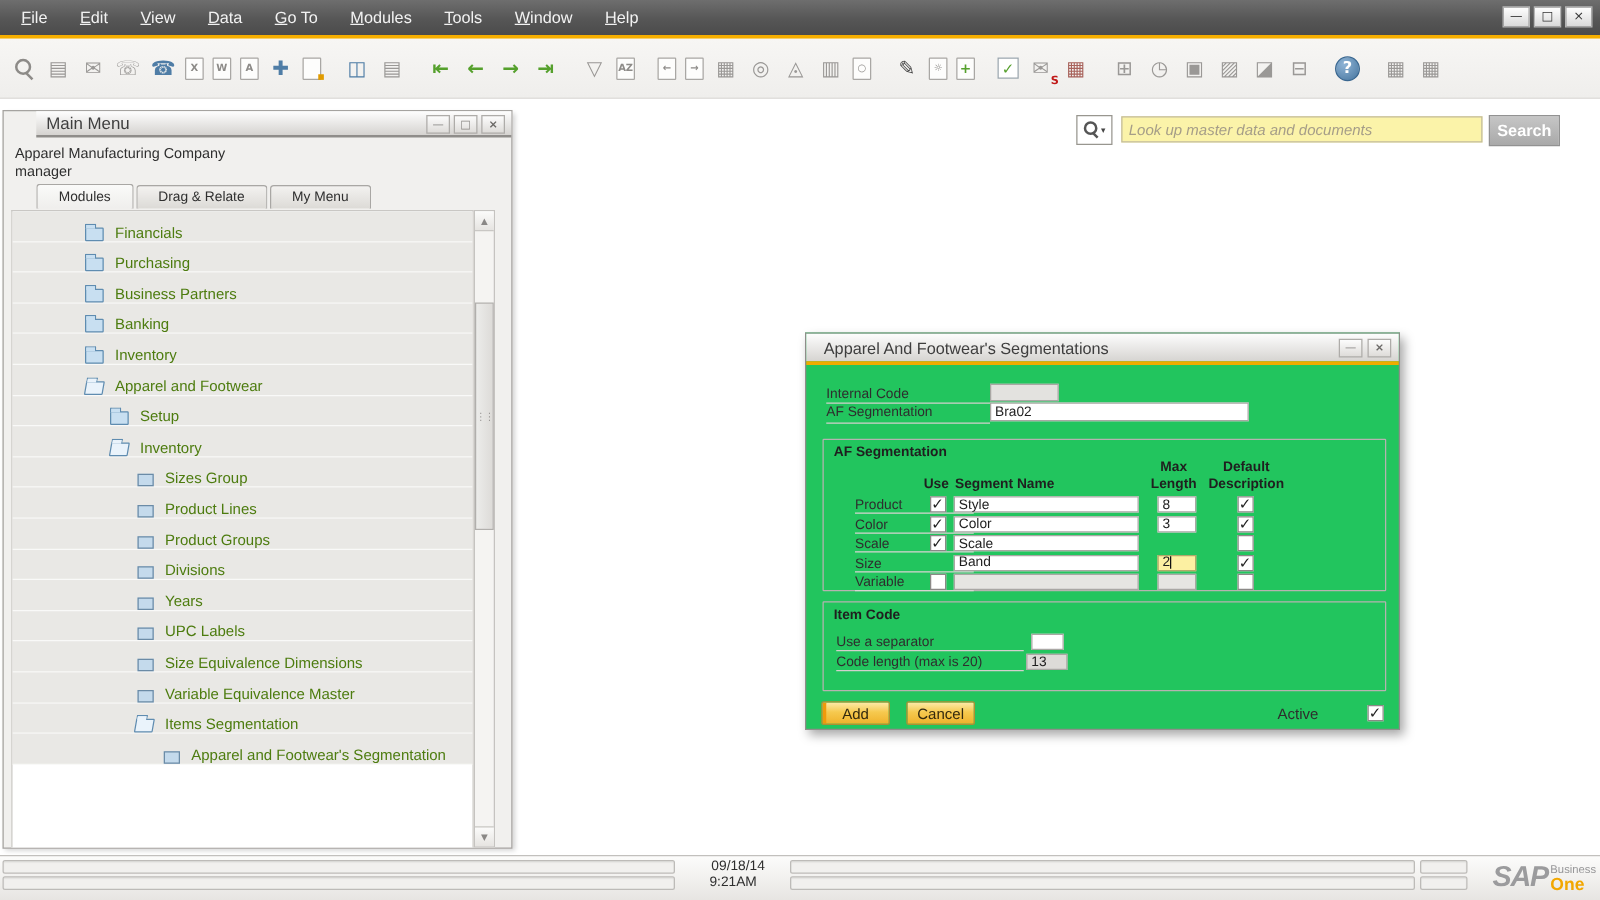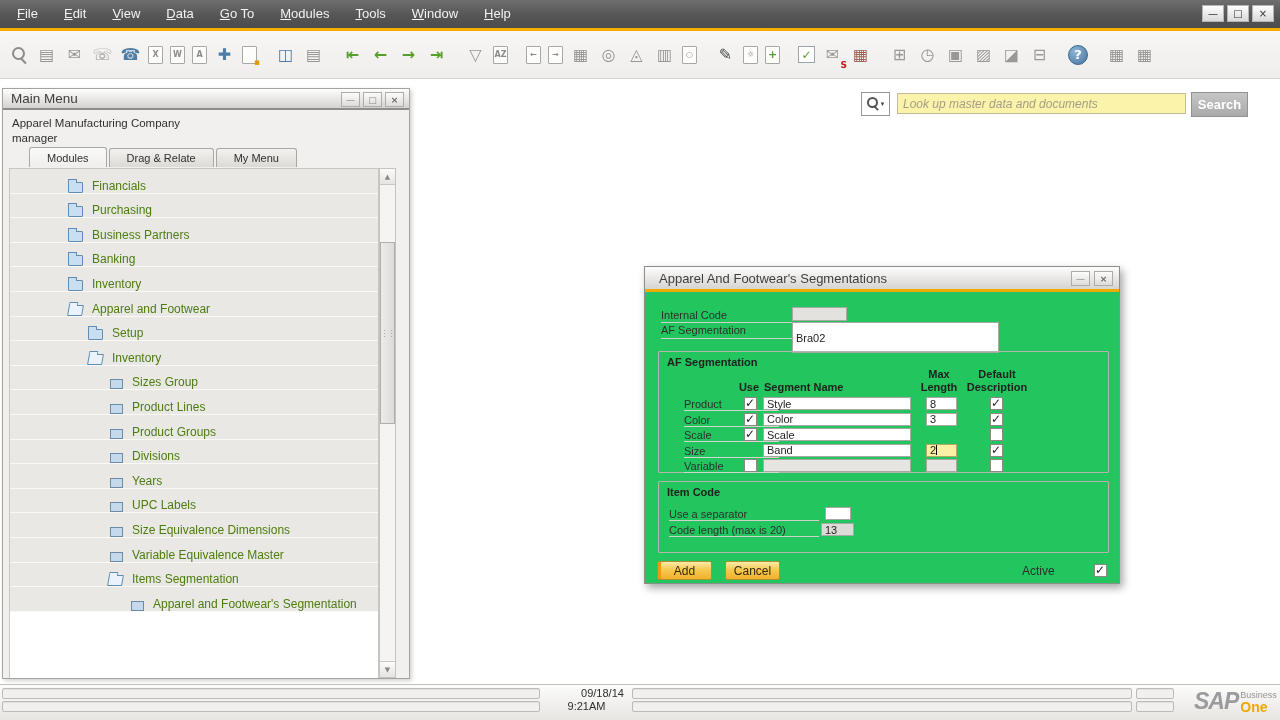--- a/index.html
+++ b/index.html
@@ -63,21 +63,21 @@
   .search-dd{ font-size:7px; color:#444; }
   .search-input{ position:absolute; left:897px; top:93px; width:289px; height:21px;
     background:#fbf3a9; border:1px solid #c2bb9c; font-size:12px; padding:0 5px; color:#555; }
   .search-input::placeholder{ font-style:italic; color:#a59d88; }
   .search-btn{ position:absolute; left:1191px; top:92px; width:57px; height:25px;
     background:linear-gradient(#c6c6c6,#a9a9a9); border:1px solid #929292; color:#fff;
     font-size:13px; font-weight:bold; display:flex; align-items:center; justify-content:center; }
 
   
   .mmwin{ position:absolute; left:2px; top:88px; width:408px; height:591px;
-    background:#f1f0ee; border:1px solid #a5a3a0; box-shadow:2px 2px 4px rgba(0,0,0,.18); }
+    background:#f1f0ee; border:1px solid #a5a3a0; box-shadow:2px 2px 4px rgba(0,0,0,.18);padding-left:26px; }
   .mm-title{ height:21px; background:linear-gradient(#fefefe,#d5d3d0); border-bottom:2px solid #8f8d8a;
     display:flex; align-items:center; padding-left:8px; }
   .mm-title-text{ font-size:13.5px; color:#3e3e3e; }
   .mm-btns{ position:absolute; right:5px; top:3px; display:flex; gap:3px; }
   .mbtn{ width:19px; height:15px; background:linear-gradient(#fcfcfc,#dedcd9); border:1px solid #aeaca9;
     display:flex; align-items:center; justify-content:center; font-size:9px; color:#8b8986;
     font-family:"DejaVu Sans",sans-serif; }
   .mbtn.close{ color:#6b6967; font-weight:bold; }
   .mm-company{ position:absolute; left:9px; top:27px; font-size:11.5px; color:#2f2f2f; line-height:15px; }
   .mm-tabs{ position:absolute; left:26px; top:59px; display:flex; }
@@ -410,21 +410,21 @@
     <span class="dlg-btns">
       <span class="mbtn">—</span>
       <span class="mbtn close">×</span>
     </span>
   </div>
 
   <span class="lbl ul" style="left:16px; top:42px; width:131px; height:14px;">Internal Code</span>
   <span class="tfield" style="left:147px; top:40px; width:55px; height:14px; background:#e3e2df;"></span>
 
   <span class="lbl ul" style="left:16px; top:57px; width:131px; height:15px;">AF Segmentation</span>
-  <span class="tfield" style="left:147px; top:55px; width:207px; height:31px;">Bra02</span>
+  <span class="tfield" style="left:147px; top:55px; width:207px; height:15px;">Bra02</span>
 
   <div class="gbox" style="left:13px; top:84px; width:451px; height:122px;">
     <span class="gbox-title">AF Segmentation</span>
     <span class="seg-hdr" style="left:76px; top:29px; width:28px;">Use</span>
     <span class="seg-hdr" style="left:105px; top:29px; text-align:left;">Segment Name</span>
     <span class="seg-hdr" style="left:255px; top:16px; width:50px;">Max</span>
     <span class="seg-hdr" style="left:255px; top:29px; width:50px;">Length</span>
     <span class="seg-hdr" style="left:303px; top:16px; width:70px;">Default</span>
     <span class="seg-hdr" style="left:303px; top:29px; width:70px;">Description</span>
     <div class="seg-rows">
@@ -481,21 +481,21 @@
 
   <div class="btn primary" style="left:12px; top:294px;">Add</div>
   <div class="btn" style="left:80px; top:294px;">Cancel</div>
   <span class="lbl" style="left:377px; top:297px; font-size:12px;">Active</span>
   <span class="cbx" style="left:449px; top:297px;" data-state="checked"></span>
 </div>
 
 <div class="statusbar">
   <span class="sfield" style="left:2px; top:3px; width:538px;"></span>
   <span class="sfield" style="left:2px; top:16px; width:538px;"></span>
-  <span class="stext" style="left:560px; top:2px;">09/18/14</span>
+  <span class="stext" style="left:548px; top:2px;">09/18/14</span>
   <span class="stext" style="left:544px; top:15px;">9:21AM</span>
   <span class="sfield" style="left:632px; top:3px; width:500px;"></span>
   <span class="sfield" style="left:632px; top:16px; width:500px;"></span>
   <span class="sfield" style="left:1136px; top:3px; width:38px;"></span>
   <span class="sfield" style="left:1136px; top:16px; width:38px;"></span>
   <div class="saplogo">
     <span class="sap-word">SAP</span>
     <span class="bizcol">
       <span class="biz">Business</span>
       <span class="one">One</span>

